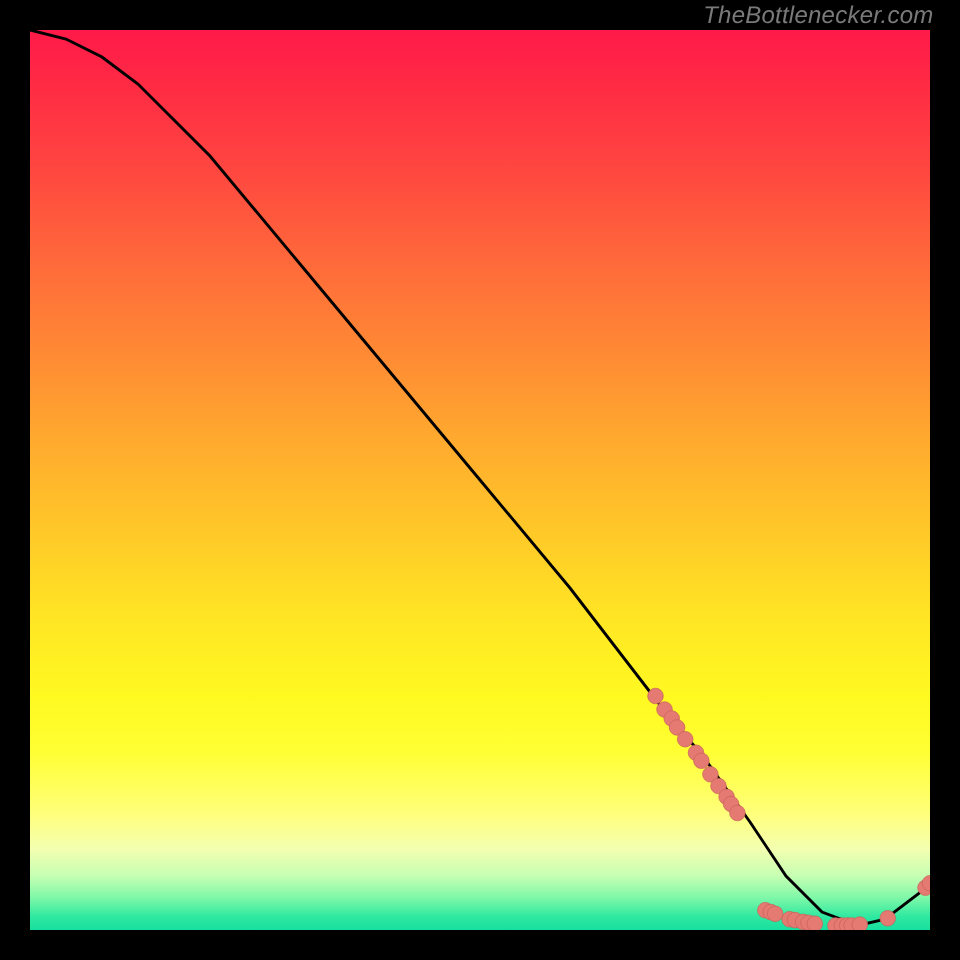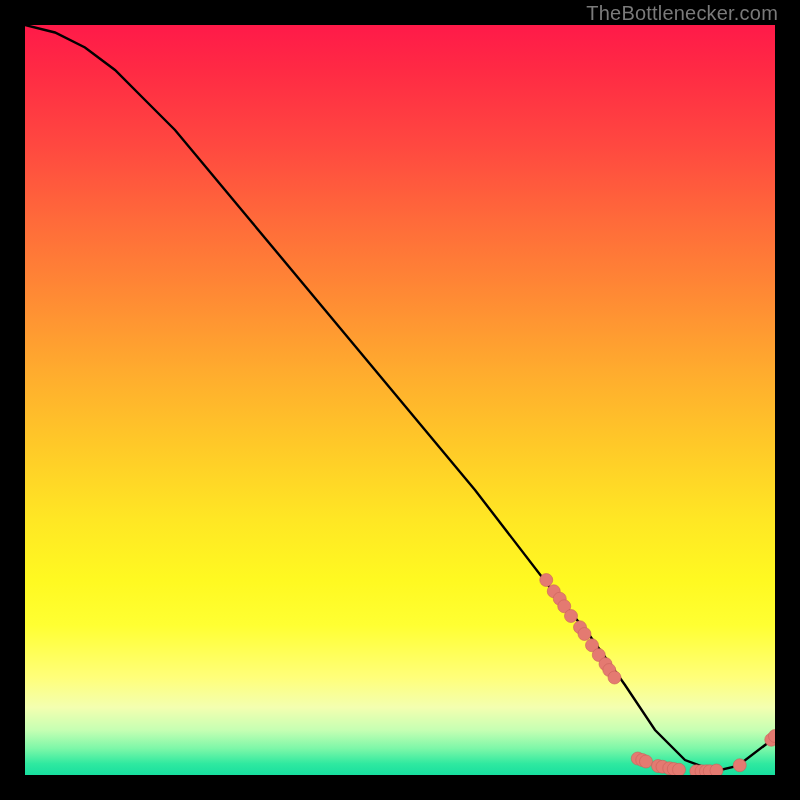--- a/index.html
+++ b/index.html
@@ -9,20 +9,21 @@
     height: 800px;
     background: #000;
     overflow: hidden;
     font-family: Arial, Helvetica, sans-serif;
   }
   .stage {
     position: relative;
     width: 800px;
     height: 800px;
     background: #000;
+    font-style: italic;
   }
   .plot {
     position: absolute;
     left: 25px;
     top: 25px;
     width: 750px;
     height: 750px;
   }
   .gradient {
     position: absolute;

